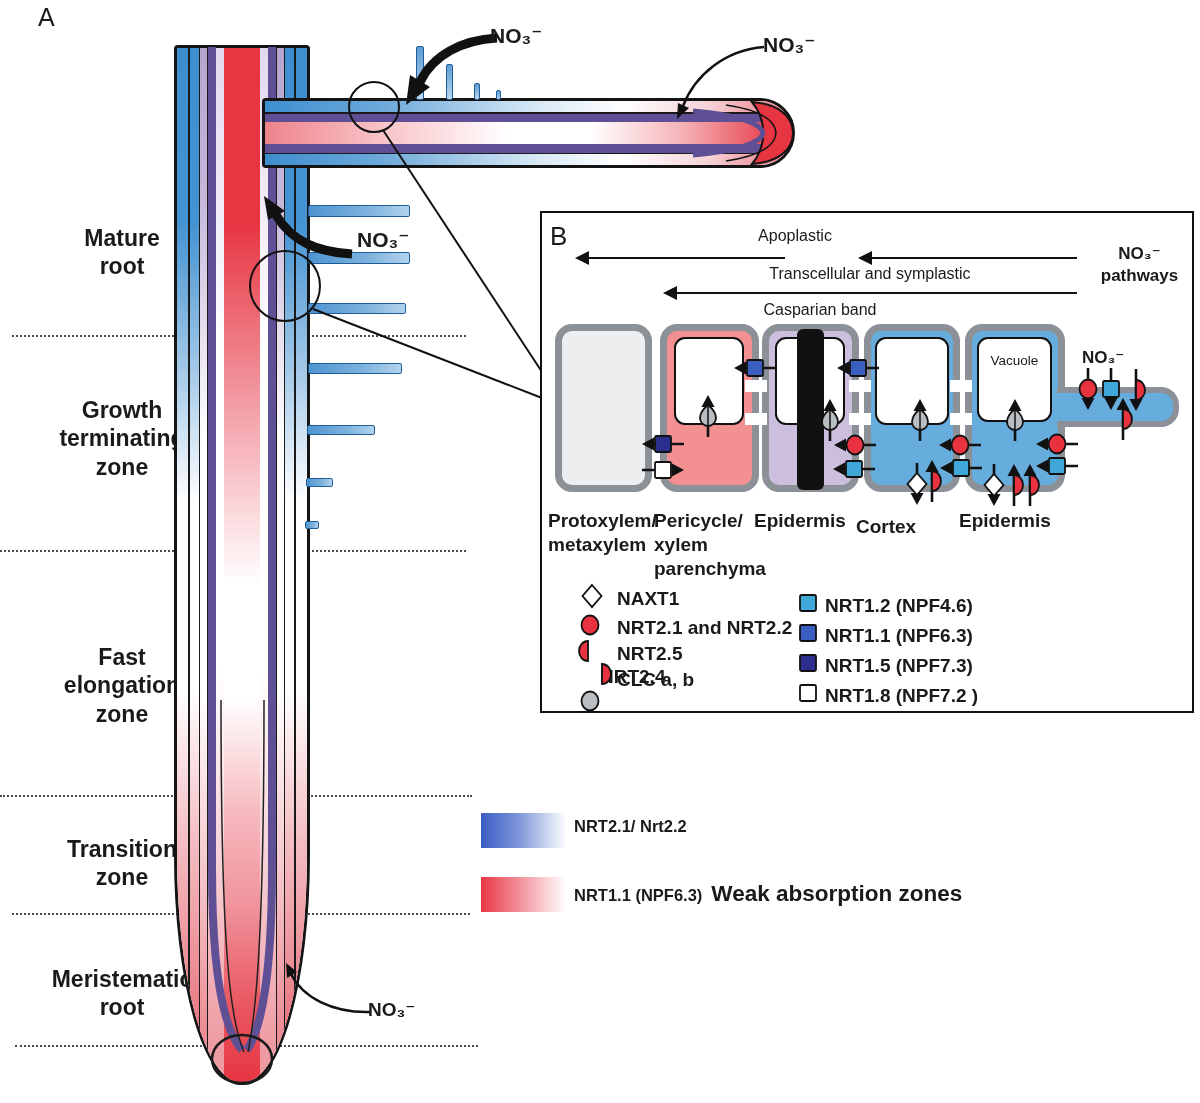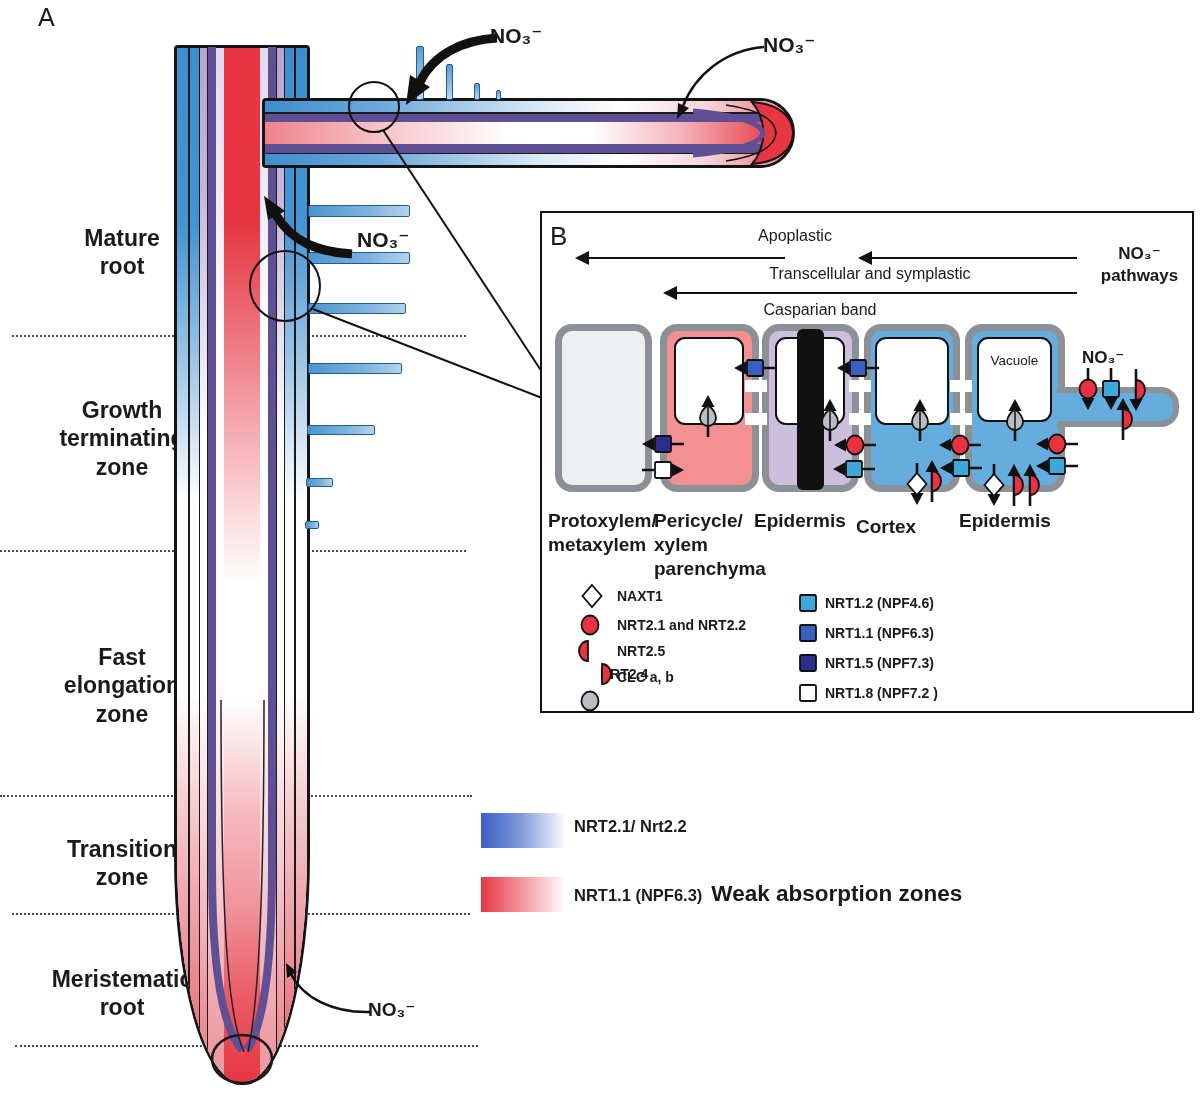--- a/index.html
+++ b/index.html
@@ -47,21 +47,21 @@
            background:#fff;z-index:7;}
   #panel-b .plabel{font-size:26px;font-weight:400;}
   .pathway-text{font-size:16px;}
   .harrow{position:absolute;height:0;border-top:2.6px solid #111;}
   .harrow.headL::before{content:'';position:absolute;left:-1px;top:-8px;width:0;height:0;
       border:7px solid transparent;border-right:14px solid #111;transform:translateX(-13px);}
   .cell{position:absolute;border:7px solid #8b9196;box-sizing:border-box;border-radius:17px;}
   .vacuole{position:absolute;background:#fff;border:2.6px solid #111;border-radius:11px;box-sizing:border-box;}
   .cell-label{position:absolute;font-weight:bold;font-size:19px;text-align:left;line-height:1.25;}
   .gap{position:absolute;background:#fff;z-index:3;}
-  .leg-label{position:absolute;font-weight:bold;font-size:14px;white-space:nowrap;}
+  .leg-label{position:absolute;font-weight:bold;font-size:19px;white-space:nowrap;}
   .bold17{font-weight:bold;font-size:17px;}
 </style>
 </head>
 <body>
 
 <div id="canvas">
 
   <div class="abs dotline" style="left:12px;top:335px;width:454px;"></div>
   <div class="abs dotline" style="left:0px;top:550px;width:466px;"></div>
   <div class="abs dotline" style="left:0px;top:795px;width:472px;"></div>

